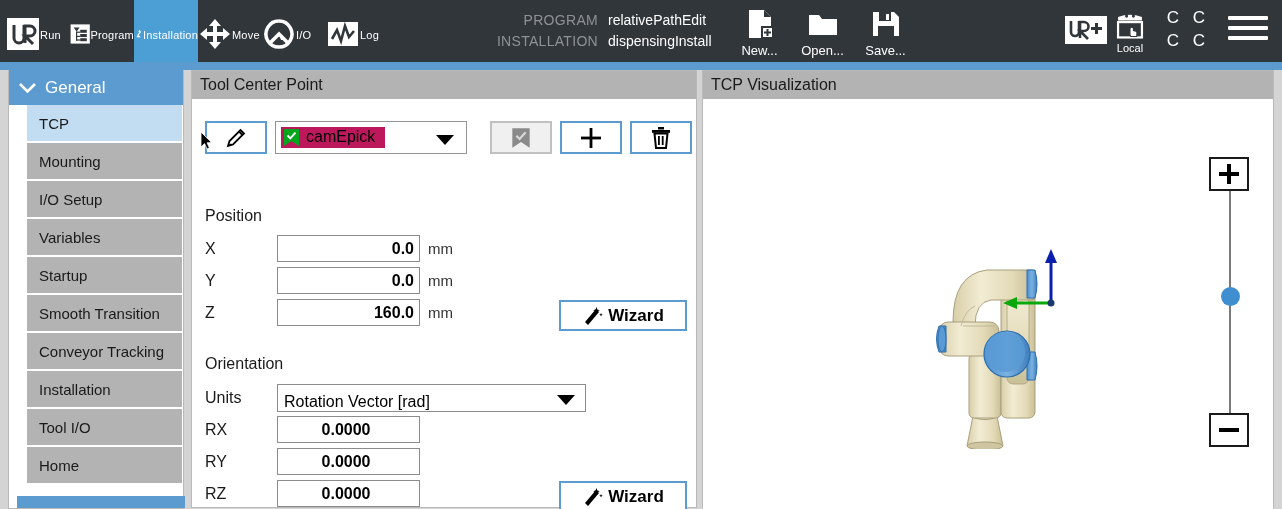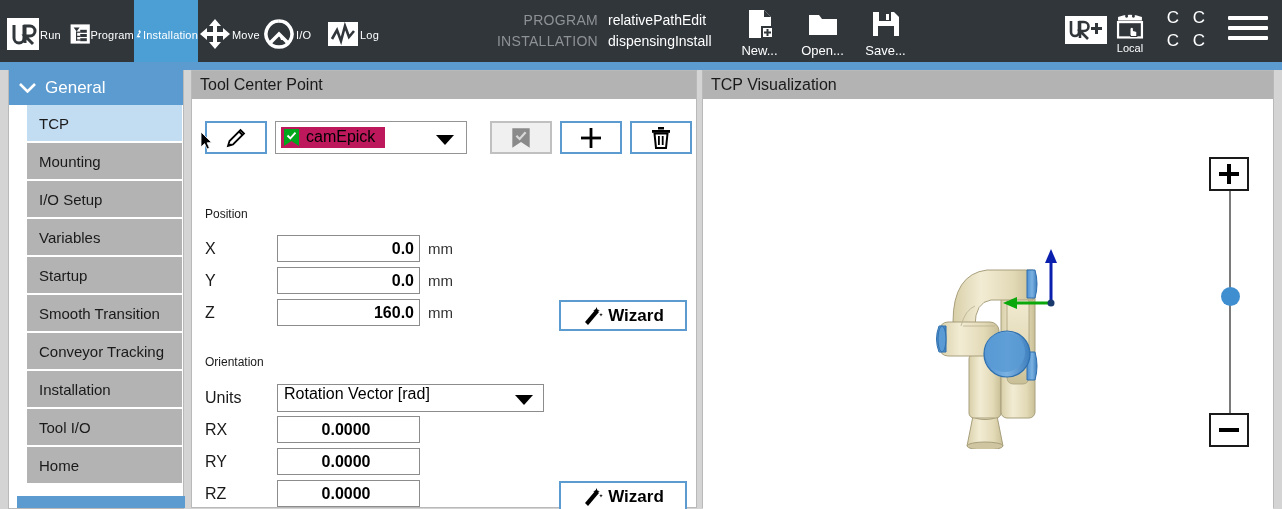--- a/index.html
+++ b/index.html
@@ -127,34 +127,34 @@
   .tcp-select .hl {
     background: #be185d; padding: 1px 10px 1px 2px; margin-left: 5px;
     display: flex; align-items: flex-start; font-size: 16px; color: #000;
   }
   .flag-ico { width: 17px; height: 19px; margin-right: 6px; flex: none; }
   .caret { position: absolute; right: 12px; top: 13px; width: 0; height: 0;
     border-left: 9px solid transparent; border-right: 9px solid transparent;
     border-top: 10px solid #000; }
 
   
-  .sec-title { position: absolute; font-size: 12px; color: #1a1a1a; }
+  .sec-title { position: absolute; font-size: 16px; color: #1a1a1a; }
   .fld-row { position: absolute; display: flex; align-items: center; }
   .fld-lbl { width: 72px; font-size: 16px; color: #1a1a1a; }
   .fld-in {
     width: 143px; height: 27px; border: 1px solid #8c8c8c; background: #fff;
     text-align: right; padding-right: 5px; font-size: 16px; font-weight: bold;
     color: #000; display: flex; align-items: center; justify-content: flex-end;
     font-family: "Liberation Sans", sans-serif; cursor: text;
   }
   .fld-unit { font-size: 15px; color: #333; margin-left: 8px; }
 
   .units-select {
-    width: 267px; height: 28px; border: 1px solid #8c8c8c; background: #fff;
-    display: flex; align-items: flex-start; padding-left: 6px; font-size: 16px;
+    width: 309px; height: 28px; border: 1px solid #8c8c8c; background: #fff;
+    display: flex; align-items: flex-end; padding-left: 6px; font-size: 16px;
     position: relative; cursor: pointer;
   }
   .units-select .caret { right: 10px; top: 10px; }
 
   .wizard-btn {
     position: absolute; width: 128px; height: 31px; border: 2px solid #5b9bd0;
     background: #ffffff; display: flex; align-items: center; justify-content: center;
     font-size: 17px; font-weight: bold; color: #000; cursor: pointer;
   }
   .wand { width: 22px; height: 22px; margin-right: 4px; flex: none; }

